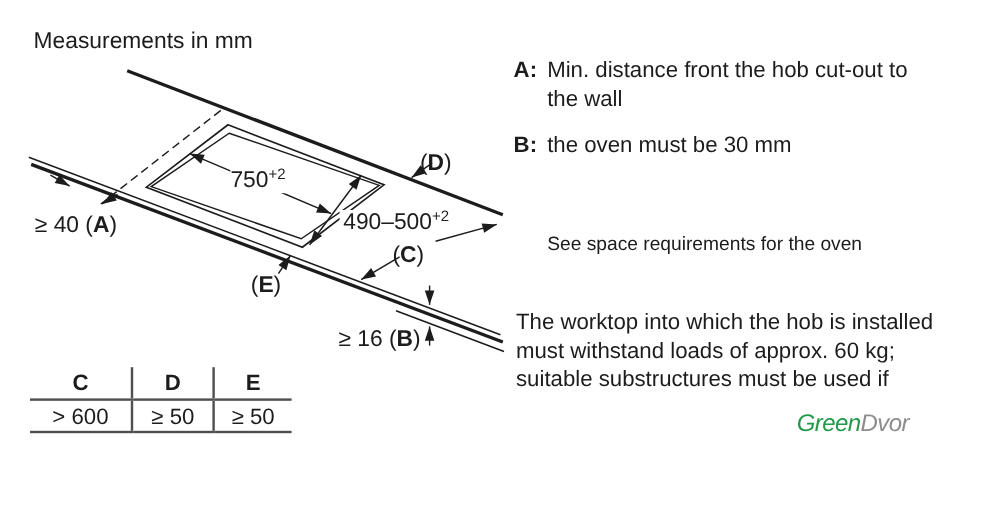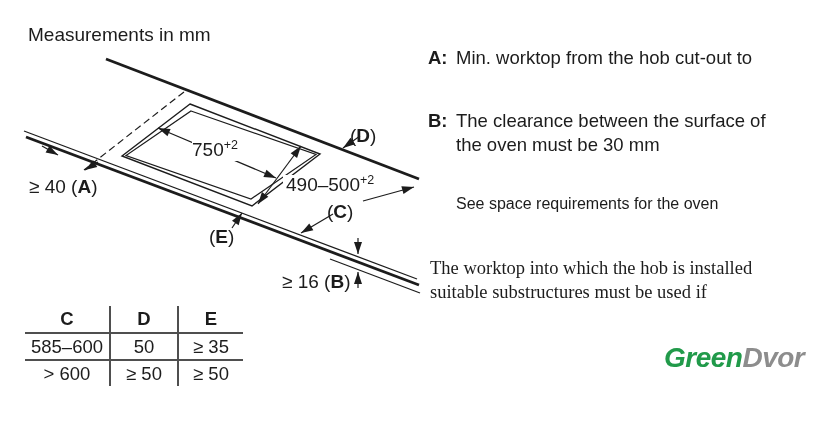--- a/index.html
+++ b/index.html
@@ -29,21 +29,21 @@
   
   table.spec { border-collapse:collapse; font-size:18.5px; text-align:center; }
   table.spec th, table.spec td { padding:0; font-weight:normal; }
   table.spec th { font-weight:bold; height:26px; }
   table.spec td { height:25px; }
   table.spec thead th { border-bottom:2px solid #4f4f4f; }
   table.spec tbody tr:first-child td { border-bottom:2px solid #4f4f4f; }
   table.spec th + th, table.spec td + td { border-left:2px solid #4f4f4f; }
 
   
-  .logo { font-size:28px; font-weight:bold; font-style:italic; letter-spacing:-0.5px; white-space:nowrap; }
+  .logo { font-size:20px; font-weight:normal; font-style:italic; letter-spacing:-0.5px; white-space:nowrap; }
   .logo .lg-green { color:#219a4a; }
   .logo .lg-gray  { color:#8d8d8d; }
 </style>
 </head>
 <body>
 
 <div class="abs title">Measurements in mm</div>
 
 <svg class="abs diagram" width="440" height="310" viewBox="0 0 440 310">
   <defs>
@@ -83,59 +83,55 @@
   <text x="327" y="218"><tspan>(</tspan><tspan font-weight="bold">C</tspan><tspan>)</tspan></text>
   <text x="209" y="243"><tspan>(</tspan><tspan font-weight="bold">E</tspan><tspan>)</tspan></text>
 
   <text x="29" y="193"><tspan>≥ 40 (</tspan><tspan font-weight="bold">A</tspan><tspan>)</tspan></text>
   <text x="282" y="288"><tspan>≥ 16 (</tspan><tspan font-weight="bold">B</tspan><tspan>)</tspan></text>
 </svg>
 
 <div class="abs note" style="left:428px; top:46px;">
   <span class="nlabel">A:</span>
   <span class="nbody">
-    <span class="nline">Min. worktop from the hob cut-out to</span>
+    <span class="nline">Min. distance front the hob cut-out to</span>
+    <span class="nline">the wall</span>
   </span>
 </div>
 
 <div class="abs note" style="left:428px; top:109px;">
   <span class="nlabel">B:</span>
   <span class="nbody">
-    <span class="nline">The clearance between the surface of</span>
     <span class="nline">the oven must be 30 mm</span>
   </span>
 </div>
 
 <div class="abs see" style="left:456px; top:195px;">See space requirements for the oven</div>
 
-<div class="abs para" style="left:430px; top:256px;font-family:Liberation Serif, serif;">
+<div class="abs para" style="left:430px; top:256px;">
   <span class="nline">The worktop into which the hob is installed</span>
+  <span class="nline">must withstand loads of approx. 60 kg;</span>
   <span class="nline">suitable substructures must be used if</span>
 </div>
 
 <table class="abs spec" style="left:25px; top:306px;">
   <colgroup>
       <col style="width:85px">
       <col style="width:68px">
       <col style="width:65px">
     </colgroup>
   <thead>
     <tr>
       <th>C</th>
       <th>D</th>
       <th>E</th>
     </tr>
   </thead>
   <tbody>
     <tr>
-      <td>585–600</td>
-      <td>50</td>
-      <td>≥ 35</td>
-    </tr>
-    <tr>
       <td>&gt; 600</td>
       <td>≥ 50</td>
       <td>≥ 50</td>
     </tr>
   </tbody>
 </table>
 
 <div class="abs logo" style="left:664px; top:342px;">
   <span class="lg-green">Green</span><span class="lg-gray">Dvor</span>
 </div>

